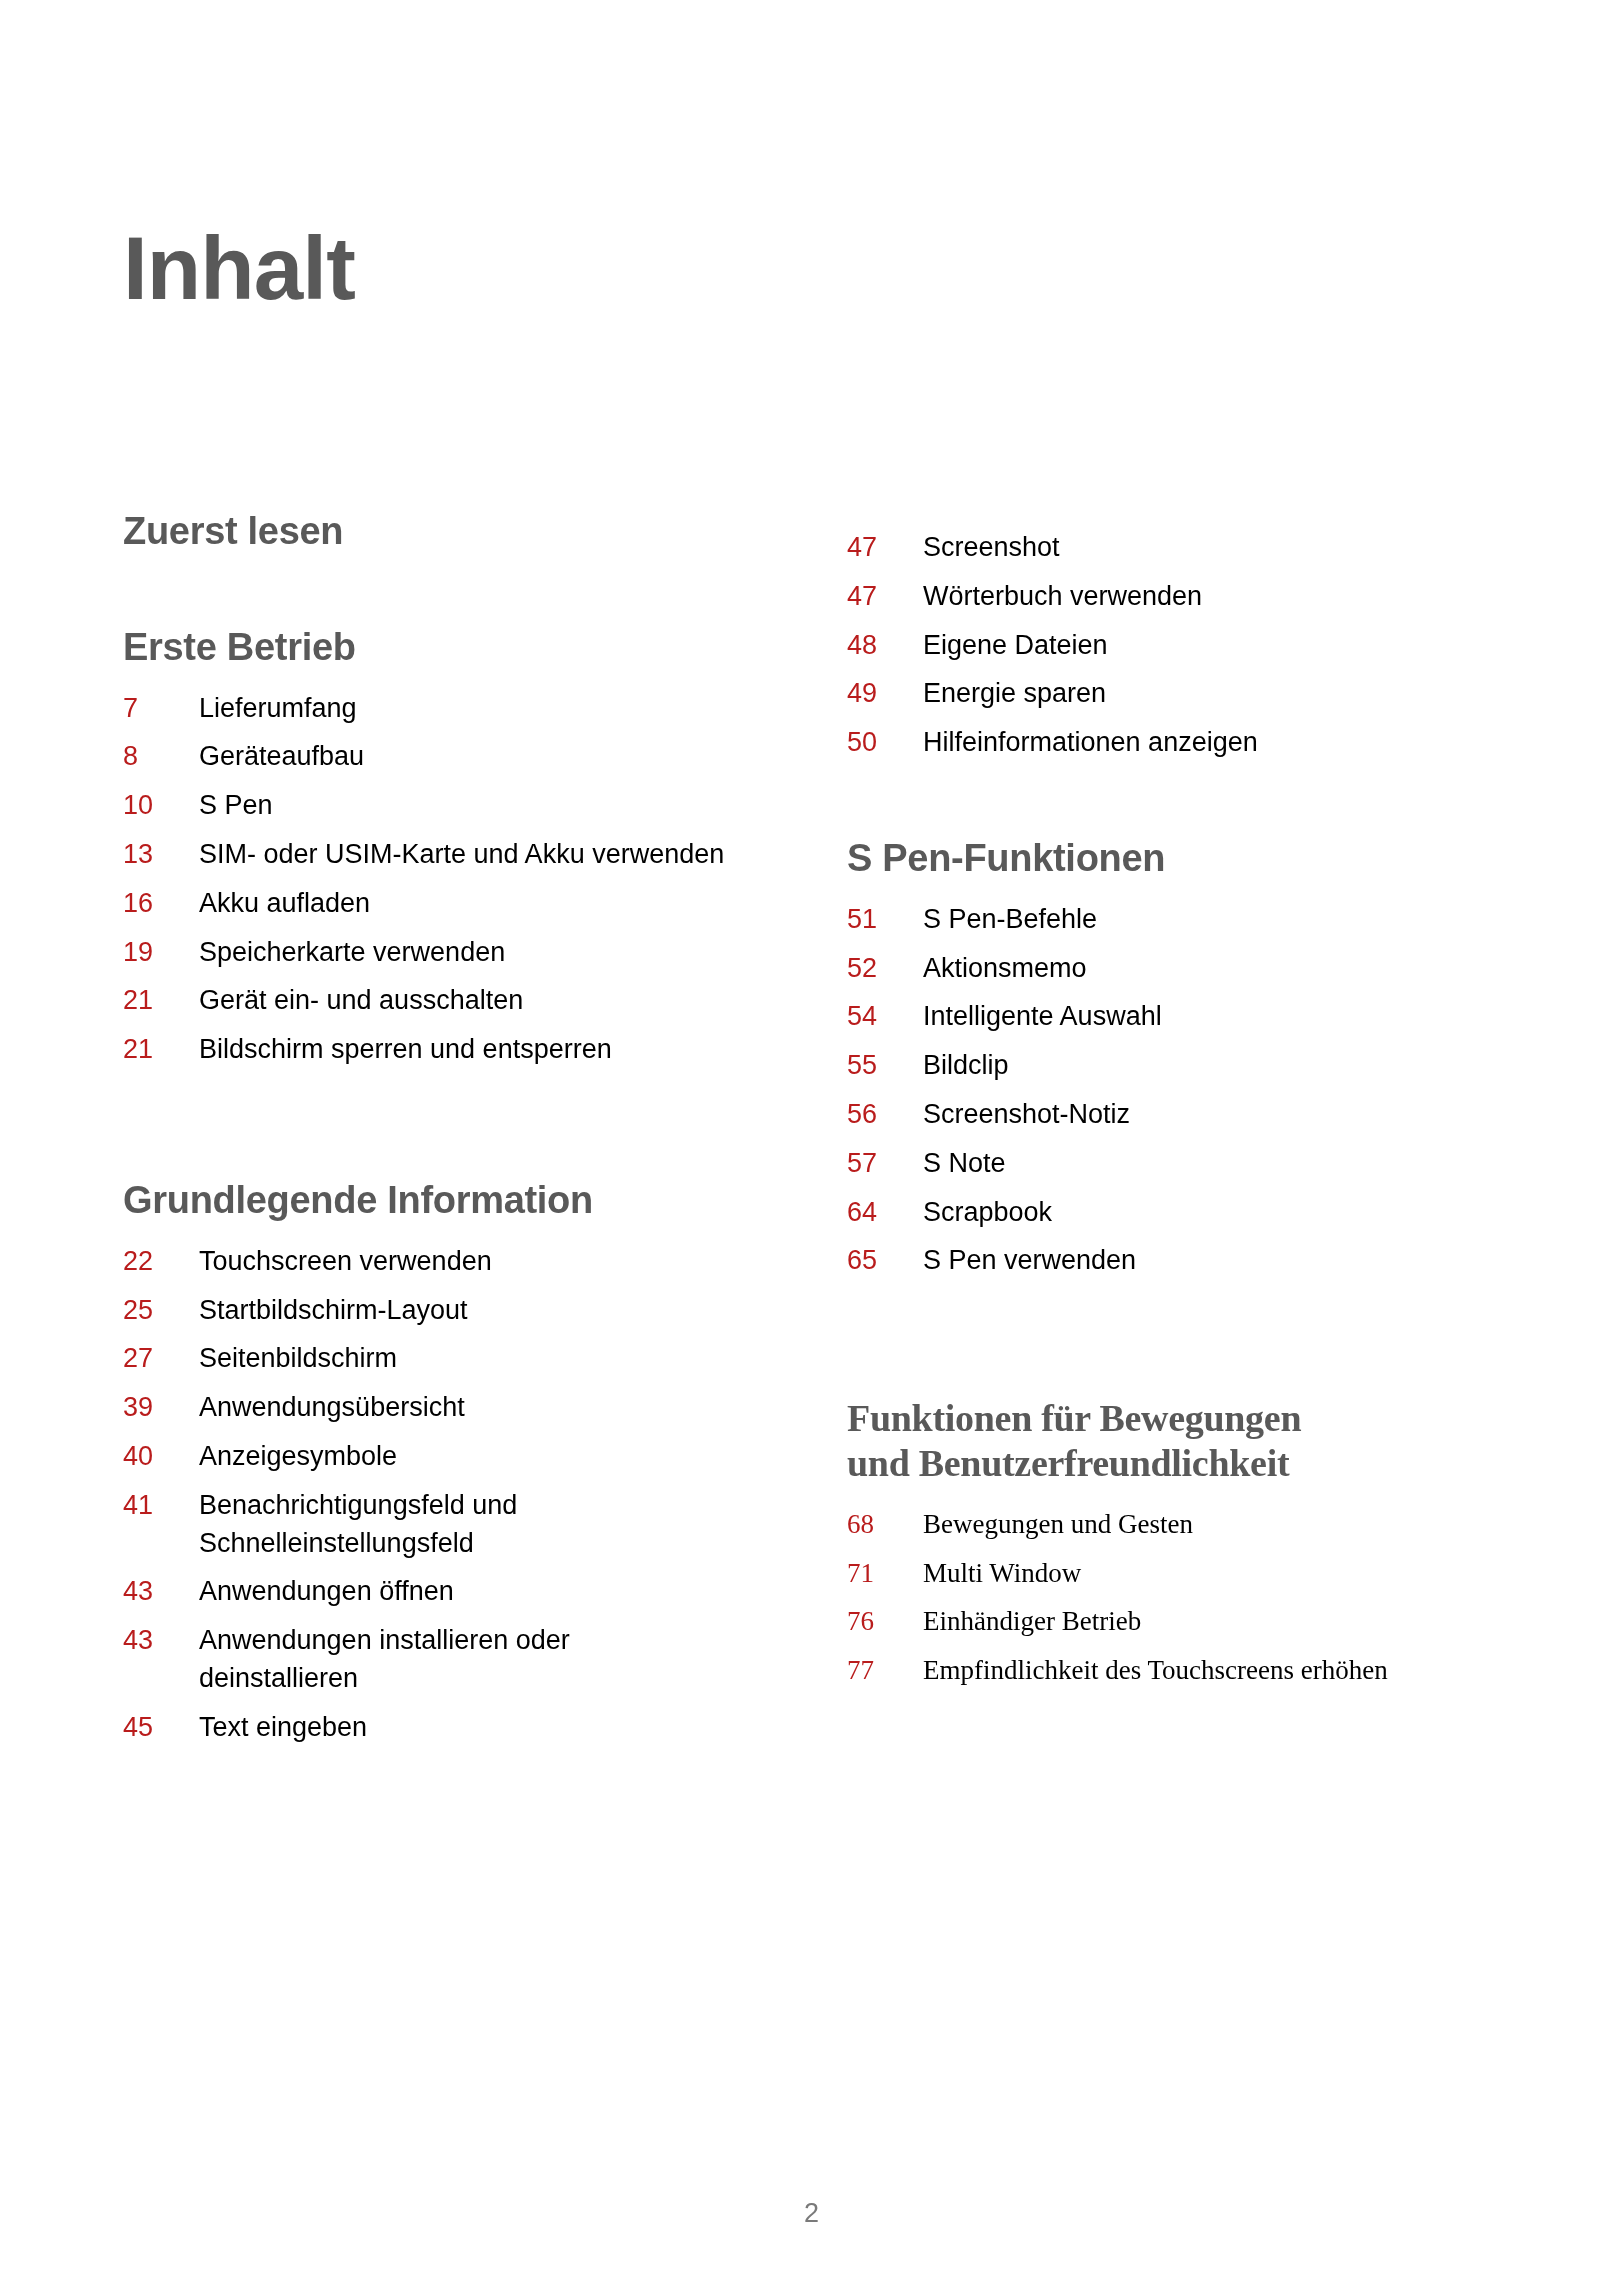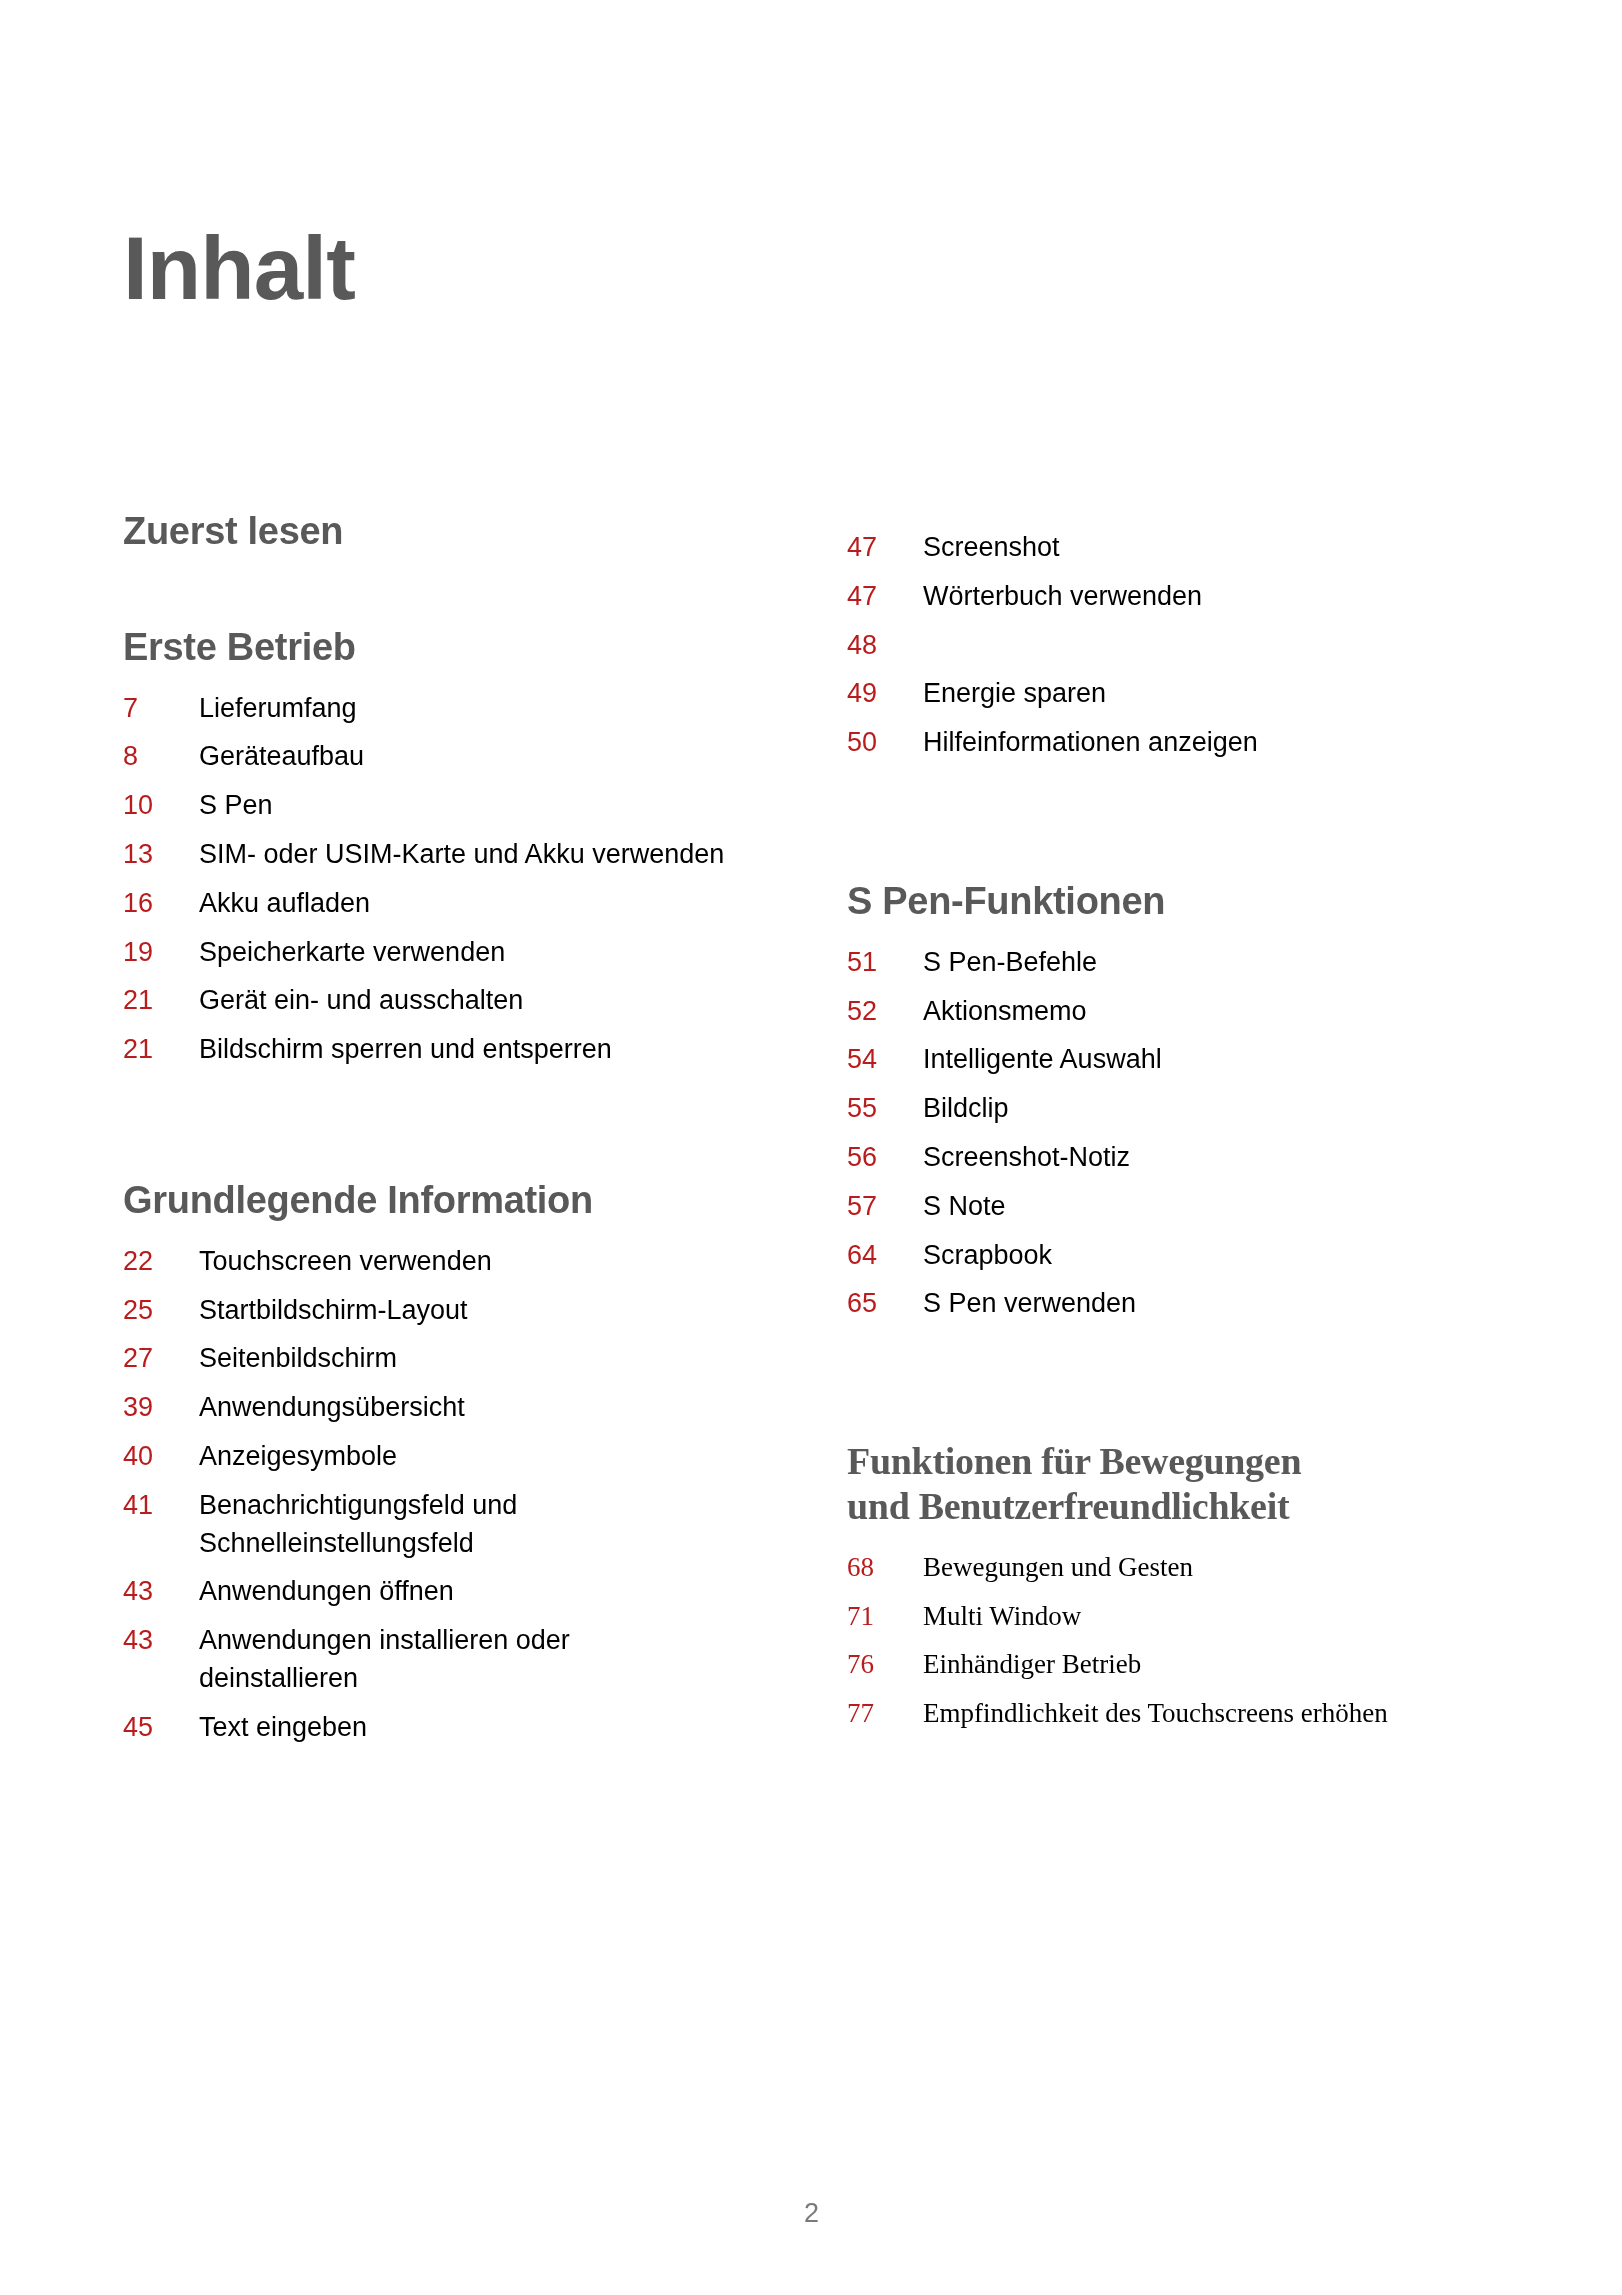--- a/index.html
+++ b/index.html
@@ -57,21 +57,21 @@
     font-weight: bold;
     color: #595959;
     line-height: 1.18;
     letter-spacing: -0.3px;
     white-space: pre-line;
   }
 
   
   .sec-gap-top-0   { margin-top: 0px; }
   .sec-gap-top-1   { margin-top: 71px; }
-  .sec-gap-top-2   { margin-top: 117px; }
+  .sec-gap-top-2   { margin-top: 74px; }
   .sec-gap-top-3   { margin-top: 109px; }
   .sec-gap-top-4   { margin-top: 116px; font-family: Liberation Serif, serif; }
 
   .entries { margin-top: 20px; }
 
   .entry {
     display: flex;
     align-items: flex-start;
     margin-bottom: 11px;
     font-size: 27px;
@@ -206,20 +206,21 @@
             <div class="entry">
               <span class="num">47</span>
               <span class="title">Screenshot</span>
             </div>
             <div class="entry">
               <span class="num">47</span>
               <span class="title">Wörterbuch verwenden</span>
             </div>
             <div class="entry">
               <span class="num">48</span>
+              <span class="title">Eigene Dateien</span>
             </div>
             <div class="entry">
               <span class="num">49</span>
               <span class="title">Energie sparen</span>
             </div>
             <div class="entry">
               <span class="num">50</span>
               <span class="title">Hilfeinformationen anzeigen</span>
             </div>
           </div>

